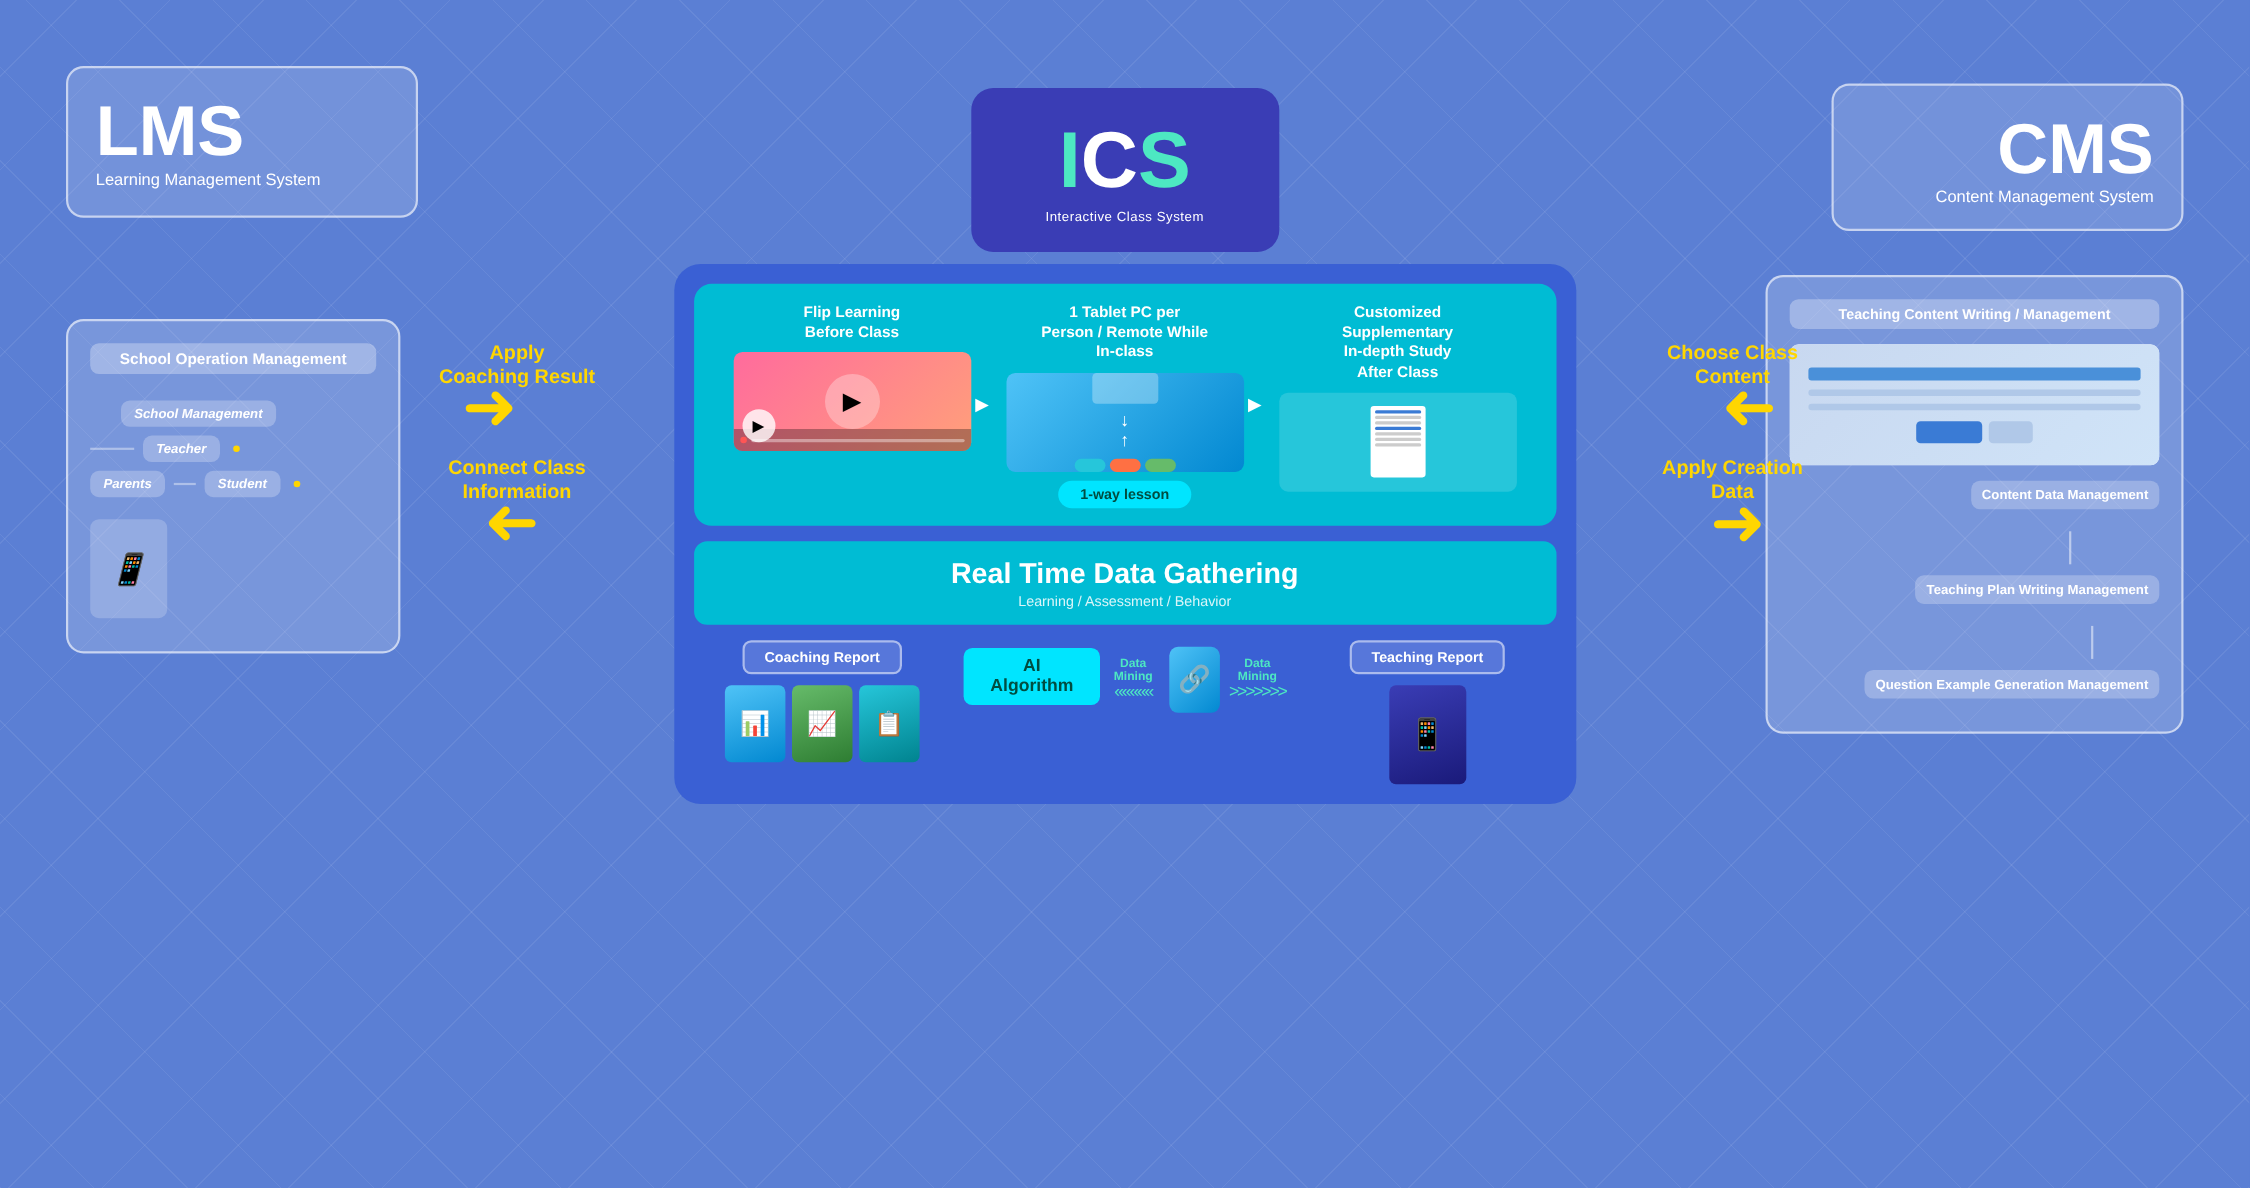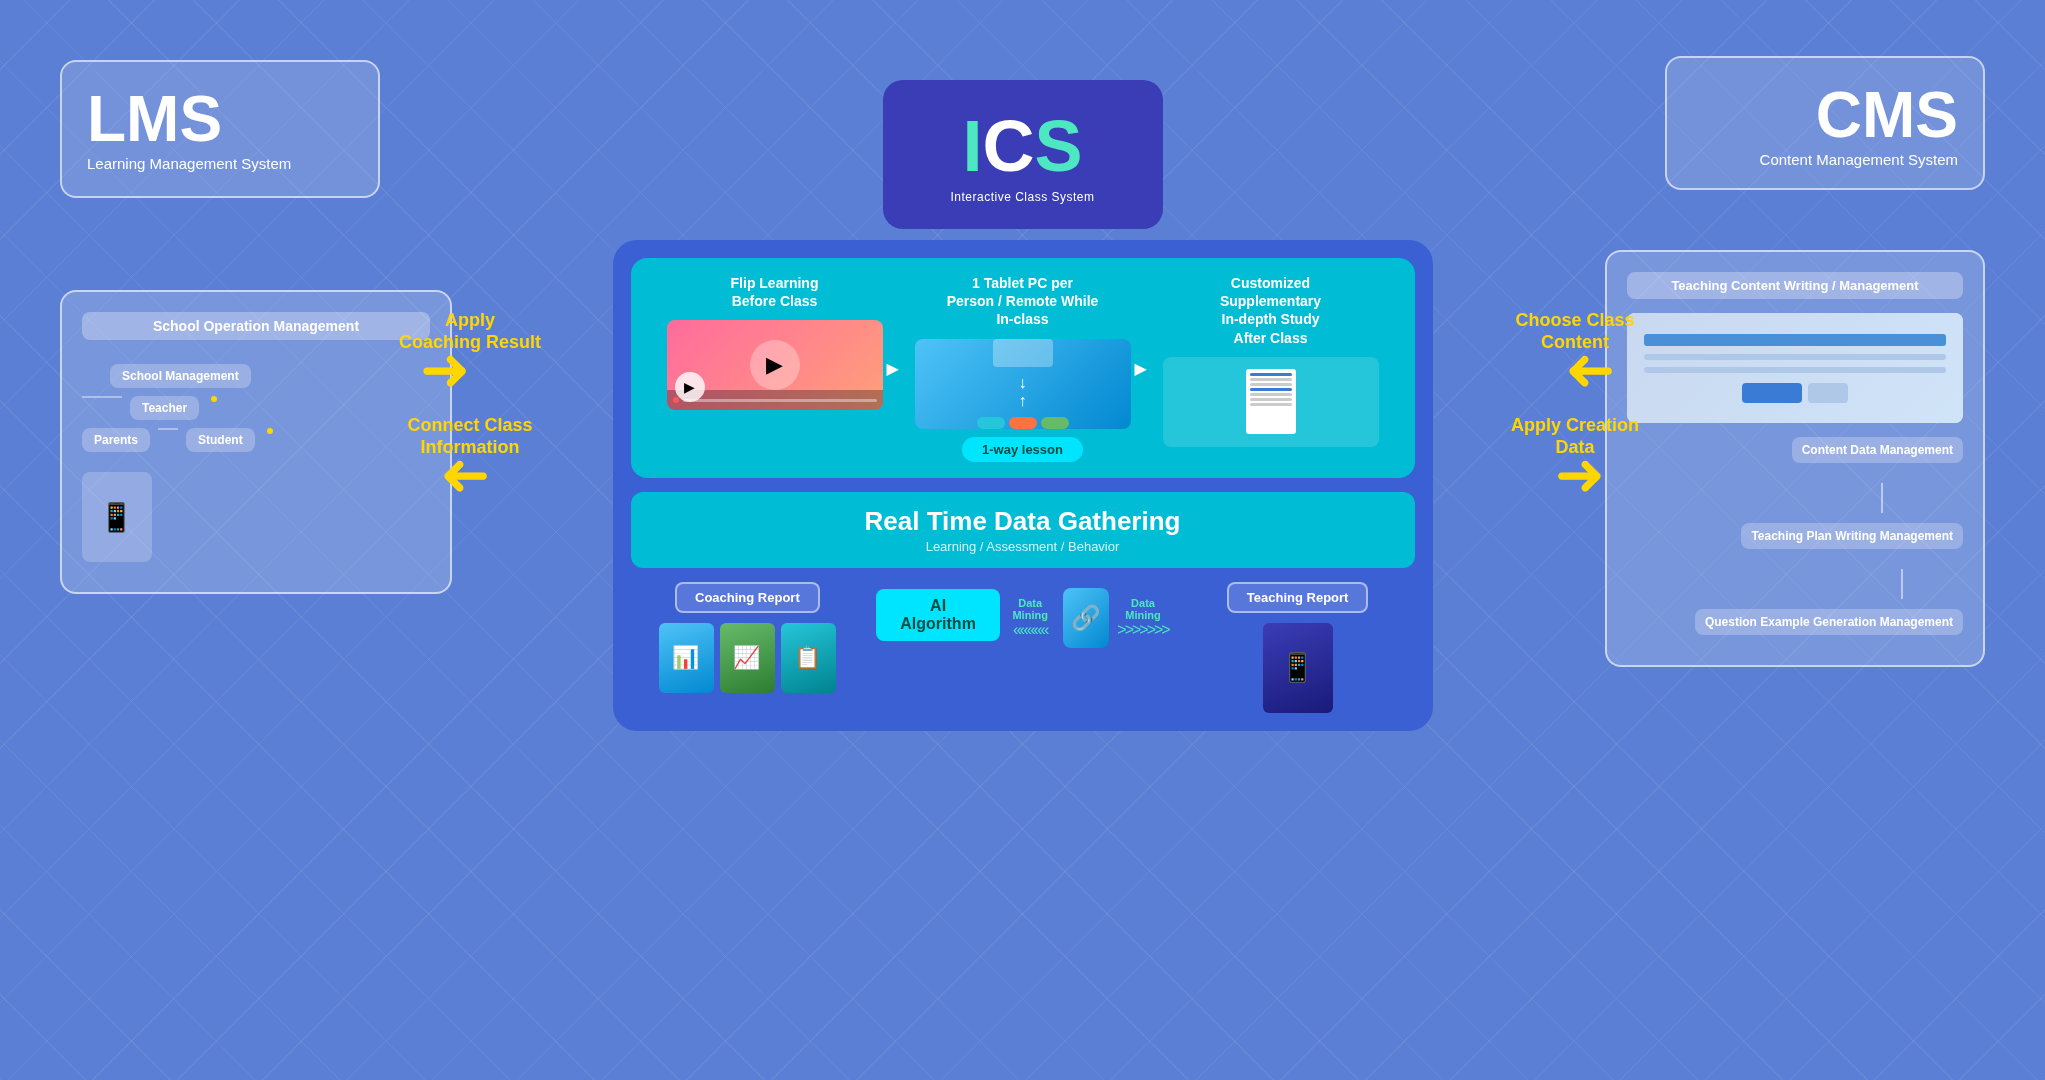--- a/index.html
+++ b/index.html
@@ -79,21 +79,21 @@
     }
     .lms-subtitle {
       color: #ffffff;
       font-size: 15px;
       margin-top: 4px;
     }
 
     
     .cms-box {
       position: absolute;
-      top: 56px;
+      top: 76px;
       right: 60px;
       width: 320px;
       background: rgba(255,255,255,0.15);
       border: 2px solid rgba(255,255,255,0.6);
       border-radius: 16px;
       padding: 25px 25px 20px;
       text-align: right;
     }
     .cms-title {
       font-size: 64px;
@@ -105,21 +105,21 @@
       color: #ffffff;
       font-size: 15px;
       margin-top: 4px;
     }
 
     
     .lms-panel {
       position: absolute;
       top: 290px;
       left: 60px;
-      width: 392px;
+      width: 304px;
       background: rgba(255,255,255,0.18);
       border: 2px solid rgba(255,255,255,0.6);
       border-radius: 16px;
       padding: 20px;
     }
     .lms-panel-title {
       background: rgba(255,255,255,0.3);
       border-radius: 8px;
       color: white;
       font-size: 14px;
@@ -429,22 +429,23 @@
 
     
     .lms-tree {
       display: flex;
       flex-direction: column;
       gap: 8px;
       padding: 10px 0;
     }
     .tree-node-row {
       display: flex;
-      align-items: flex-start;
+      align-items: center;
       gap: 8px;
+      font-style: italic;
     }
     .tree-badge {
       background: rgba(255,255,255,0.25);
       border-radius: 8px;
       color: white;
       font-size: 12px;
       font-weight: 600;
       padding: 5px 12px;
       white-space: nowrap;
     }

